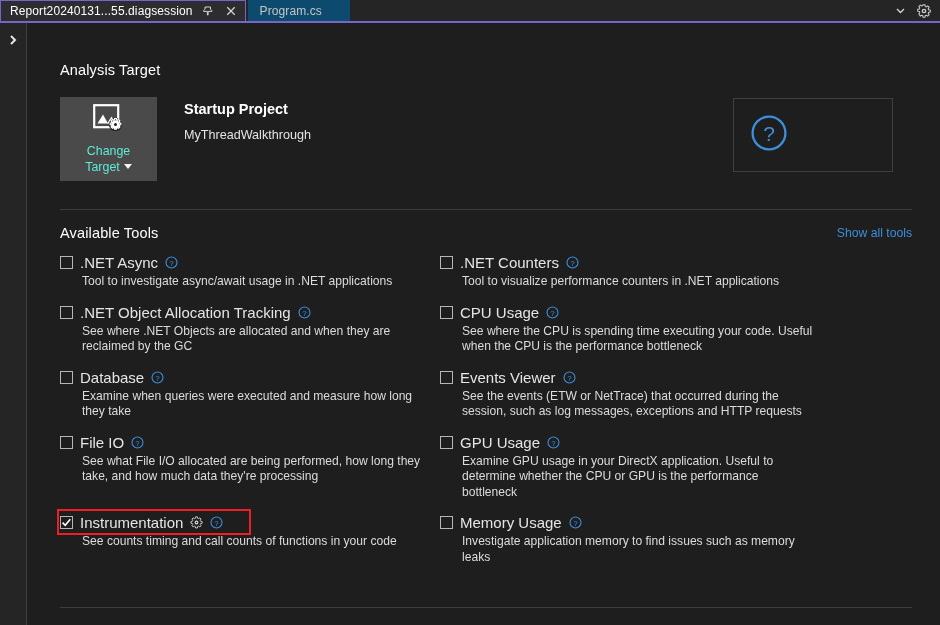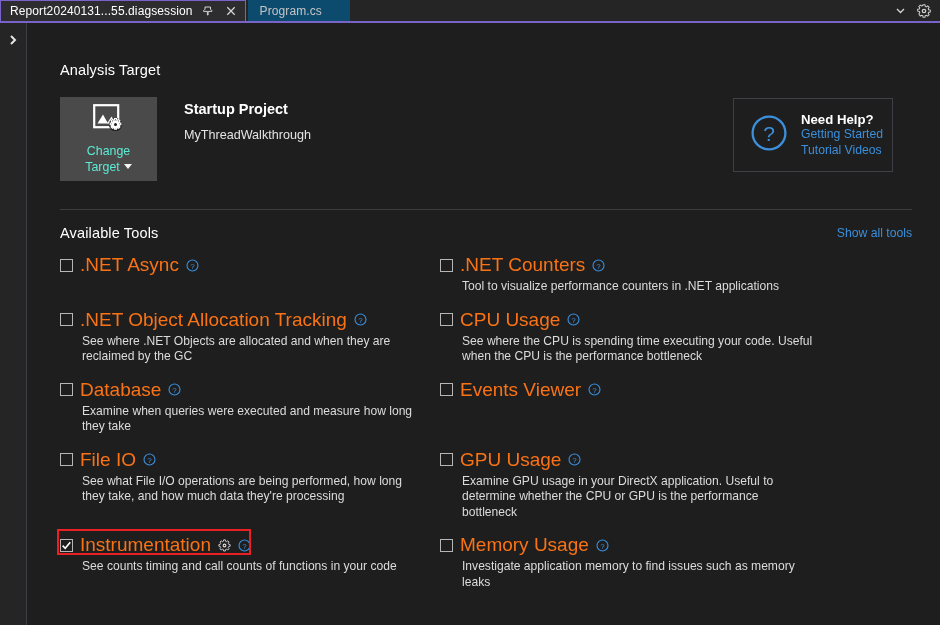--- a/index.html
+++ b/index.html
@@ -205,22 +205,22 @@
     margin-bottom: 14px;
     position: relative;
   }
   .tool-head {
     display: flex;
     align-items: center;
     gap: 7px;
     cursor: pointer;
   }
   .tool-name {
-    font-size: 19px;
-    color: #f97316;
+    font-size: 15px;
+    color: #e5e5e5;
     white-space: nowrap;
   }
   .tool-desc {
     font-size: 12.1px;
     color: #dcdcdc;
     line-height: 15.5px;
     margin-top: 3px;
     margin-left: 22px;
     max-width: 340px;
   }
@@ -341,25 +341,20 @@
       </div>
     </div>
 
     <div class="need-help">
       <span class="help-circle">
         <svg width="38" height="38" viewBox="0 0 38 38">
           <circle cx="19" cy="19" r="16.4" fill="none" stroke="#3b8fdb" stroke-width="2.3"></circle>
           <text x="19" y="26.5" font-family="Liberation Sans, sans-serif" font-size="21" fill="#3b8fdb" text-anchor="middle">?</text>
         </svg>
       </span>
-      <div class="help-texts">
-        <div class="help-title">Need Help?</div>
-        <a class="help-link">Getting Started</a>
-        <a class="help-link">Tutorial Videos</a>
-      </div>
     </div>
 
     <div class="sep sep-top"></div>
 
     <div class="tools-header">
       <h2 class="section-title">Available Tools</h2>
       <a class="show-all">Show all tools</a>
     </div>
 
     <div class="tool-grid" id="tool-grid">
@@ -367,20 +362,21 @@
           <div class="tool-head">
             <span class="cb"></span>
             <span class="tool-name">.NET Async</span>
             <span class="help-dot">
               <svg width="13" height="13" viewBox="0 0 14 14">
                 <circle cx="7" cy="7" r="5.9" fill="none" stroke="#3b8fdb" stroke-width="1.2"></circle>
                 <text x="7" y="10.4" font-family="Liberation Sans, sans-serif" font-size="8.6" fill="#3b8fdb" text-anchor="middle">?</text>
               </svg>
             </span>
           </div>
+          <div class="tool-desc">Tool to investigate async/await usage in .NET applications</div>
         </div>
         <div class="tool col-right">
           <div class="tool-head">
             <span class="cb"></span>
             <span class="tool-name">.NET Counters</span>
             <span class="help-dot">
               <svg width="13" height="13" viewBox="0 0 14 14">
                 <circle cx="7" cy="7" r="5.9" fill="none" stroke="#3b8fdb" stroke-width="1.2"></circle>
                 <text x="7" y="10.4" font-family="Liberation Sans, sans-serif" font-size="8.6" fill="#3b8fdb" text-anchor="middle">?</text>
               </svg>
@@ -431,33 +427,34 @@
           <div class="tool-head">
             <span class="cb"></span>
             <span class="tool-name">Events Viewer</span>
             <span class="help-dot">
               <svg width="13" height="13" viewBox="0 0 14 14">
                 <circle cx="7" cy="7" r="5.9" fill="none" stroke="#3b8fdb" stroke-width="1.2"></circle>
                 <text x="7" y="10.4" font-family="Liberation Sans, sans-serif" font-size="8.6" fill="#3b8fdb" text-anchor="middle">?</text>
               </svg>
             </span>
           </div>
+          <div class="tool-desc">See the events (ETW or NetTrace) that occurred during the session, such as log messages, exceptions and HTTP requests</div>
         </div>
         <div class="tool col-left">
           <div class="tool-head">
             <span class="cb"></span>
             <span class="tool-name">File IO</span>
             <span class="help-dot">
               <svg width="13" height="13" viewBox="0 0 14 14">
                 <circle cx="7" cy="7" r="5.9" fill="none" stroke="#3b8fdb" stroke-width="1.2"></circle>
                 <text x="7" y="10.4" font-family="Liberation Sans, sans-serif" font-size="8.6" fill="#3b8fdb" text-anchor="middle">?</text>
               </svg>
             </span>
           </div>
-          <div class="tool-desc">See what File I/O operations are being performed, how long they take, and how much data they're processing</div>
+          <div class="tool-desc">See what File I/O allocated are being performed, how long they take, and how much data they're processing</div>
         </div>
         <div class="tool col-right">
           <div class="tool-head">
             <span class="cb"></span>
             <span class="tool-name">GPU Usage</span>
             <span class="help-dot">
               <svg width="13" height="13" viewBox="0 0 14 14">
                 <circle cx="7" cy="7" r="5.9" fill="none" stroke="#3b8fdb" stroke-width="1.2"></circle>
                 <text x="7" y="10.4" font-family="Liberation Sans, sans-serif" font-size="8.6" fill="#3b8fdb" text-anchor="middle">?</text>
               </svg>

